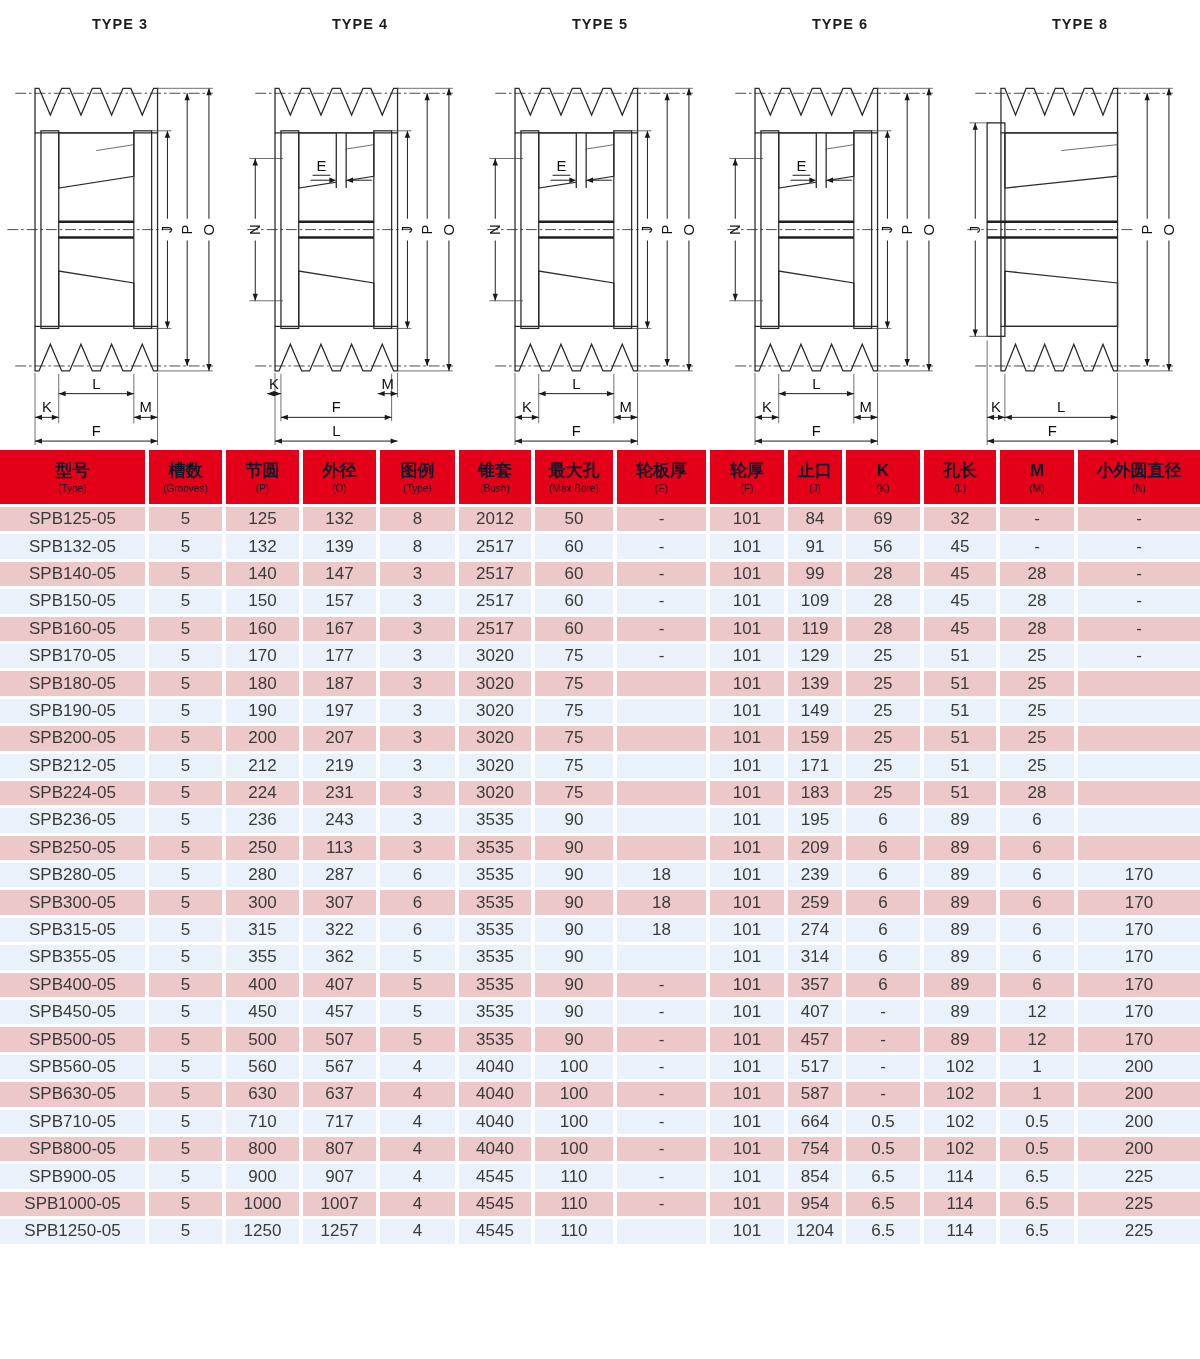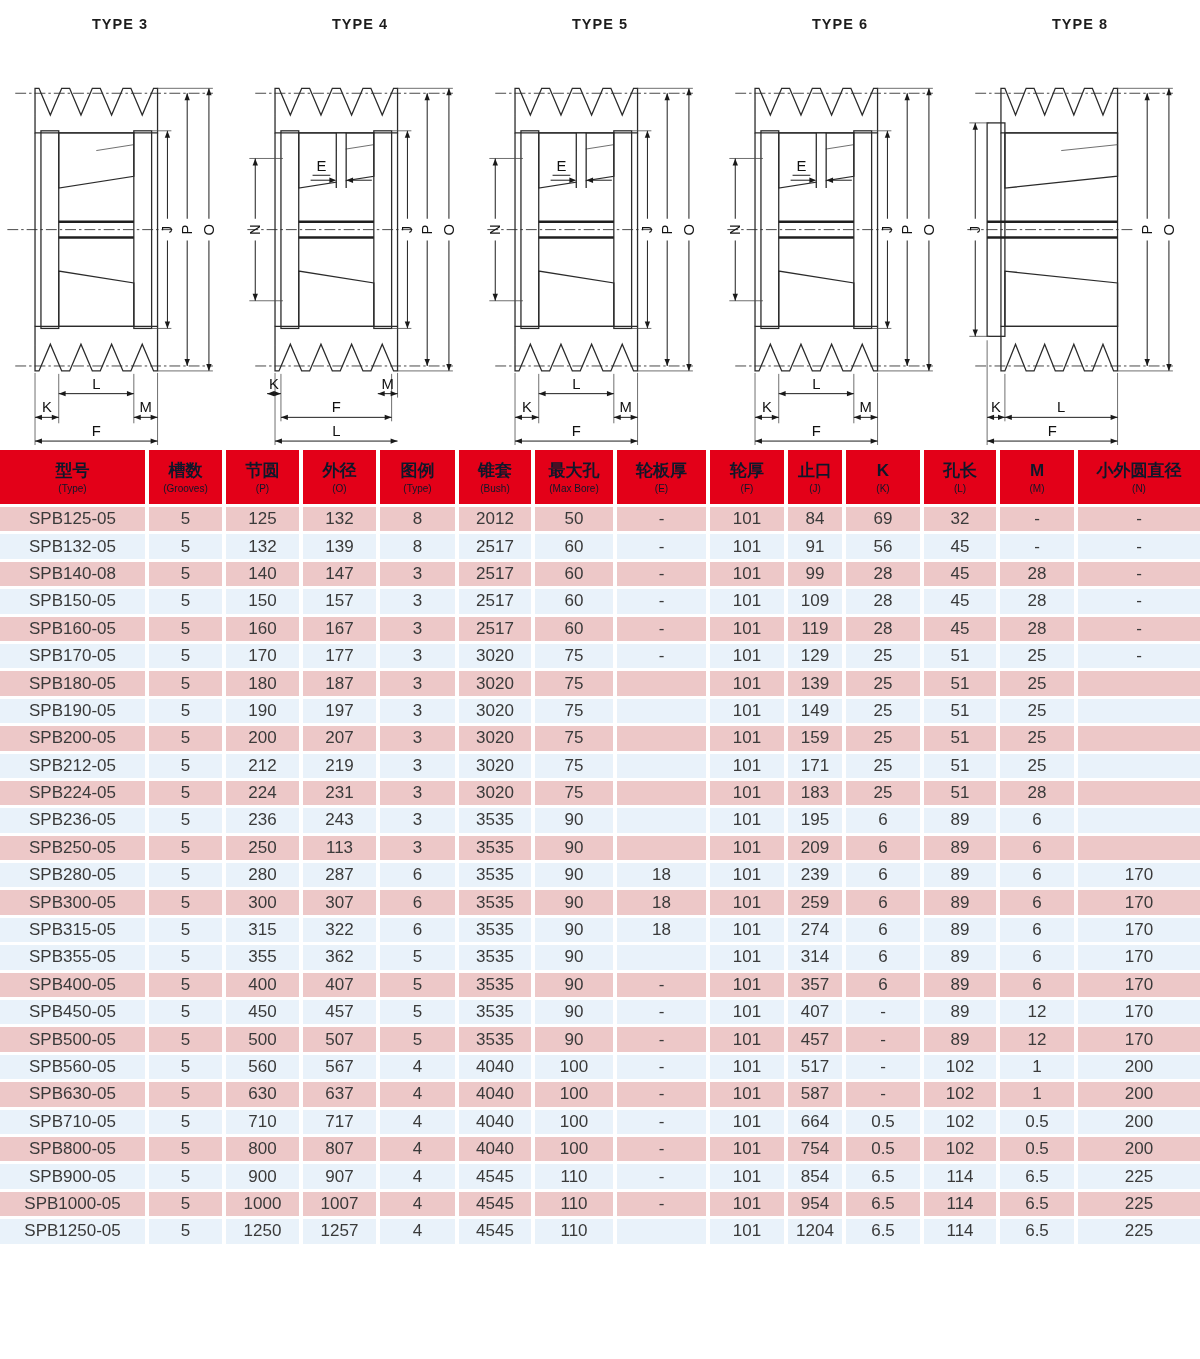--- a/index.html
+++ b/index.html
@@ -527,21 +527,21 @@
           <td>60</td>
           <td>-</td>
           <td>101</td>
           <td>91</td>
           <td>56</td>
           <td>45</td>
           <td>-</td>
           <td>-</td>
         </tr>
         <tr class="pink">
-          <td>SPB140-08</td>
+          <td>SPB140-05</td>
           <td>5</td>
           <td>140</td>
           <td>147</td>
           <td>3</td>
           <td>2517</td>
           <td>60</td>
           <td>-</td>
           <td>101</td>
           <td>99</td>
           <td>28</td>

